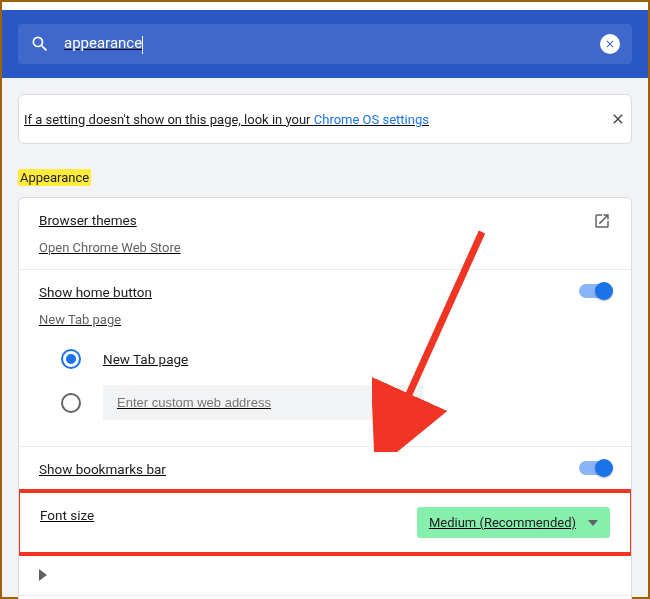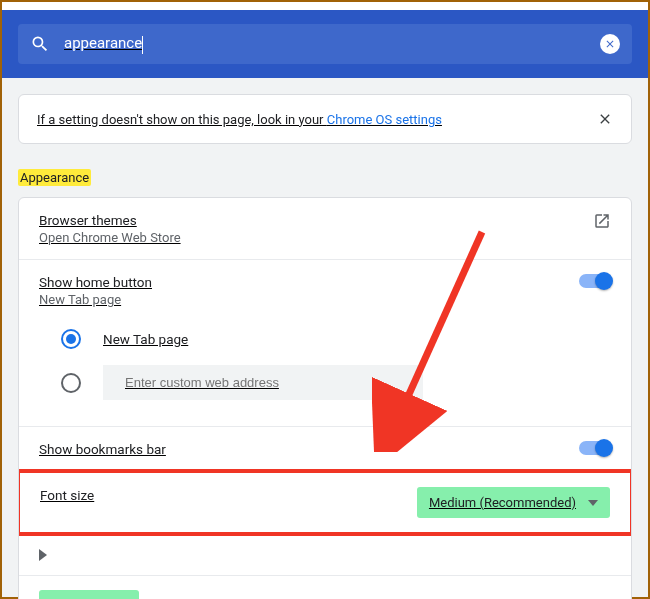--- a/index.html
+++ b/index.html
@@ -68,21 +68,21 @@
       height: 12px;
       fill: #3e68cb;
     }
     .content {
       padding: 16px;
     }
     .info-banner {
       background: #fff;
       border: 1px solid #dadce0;
       border-radius: 6px;
-      padding: 16px 18px;
+      padding: 16px 5px;
       display: flex;
       align-items: center;
       justify-content: space-between;
       font-size: 13px;
       color: #202124;
     }
     .info-banner a {
       color: #1a73e8;
       text-decoration: none;
     }
@@ -119,21 +119,21 @@
     }
     .row:last-child { border-bottom: none; }
     .row-left { flex: 1; }
     .row-title {
       font-size: 13.5px;
       color: #202124;
     }
     .row-sub {
       font-size: 13px;
       color: #5f6368;
-      margin-top: 2px;
+      margin-top: 12px;
     }
     .external-icon {
       width: 18px;
       height: 18px;
       fill: #5f6368;
       cursor: pointer;
     }
     .arrow-icon {
       width: 8px;
       height: 12px;
@@ -194,21 +194,21 @@
       top: 3px;
       left: 3px;
     }
     .radio-label {
       font-size: 13.5px;
       color: #202124;
     }
     .custom-input {
       background: #f1f3f4;
       border: none;
-      padding: 10px 22px;
+      padding: 10px 14px;
       font-size: 13px;
       color: #8b5cf6;
       width: 320px;
     }
     .dropdown {
       background: #86efac;
       padding: 8px 12px;
       font-size: 13px;
       color: #202124;
       display: flex;

